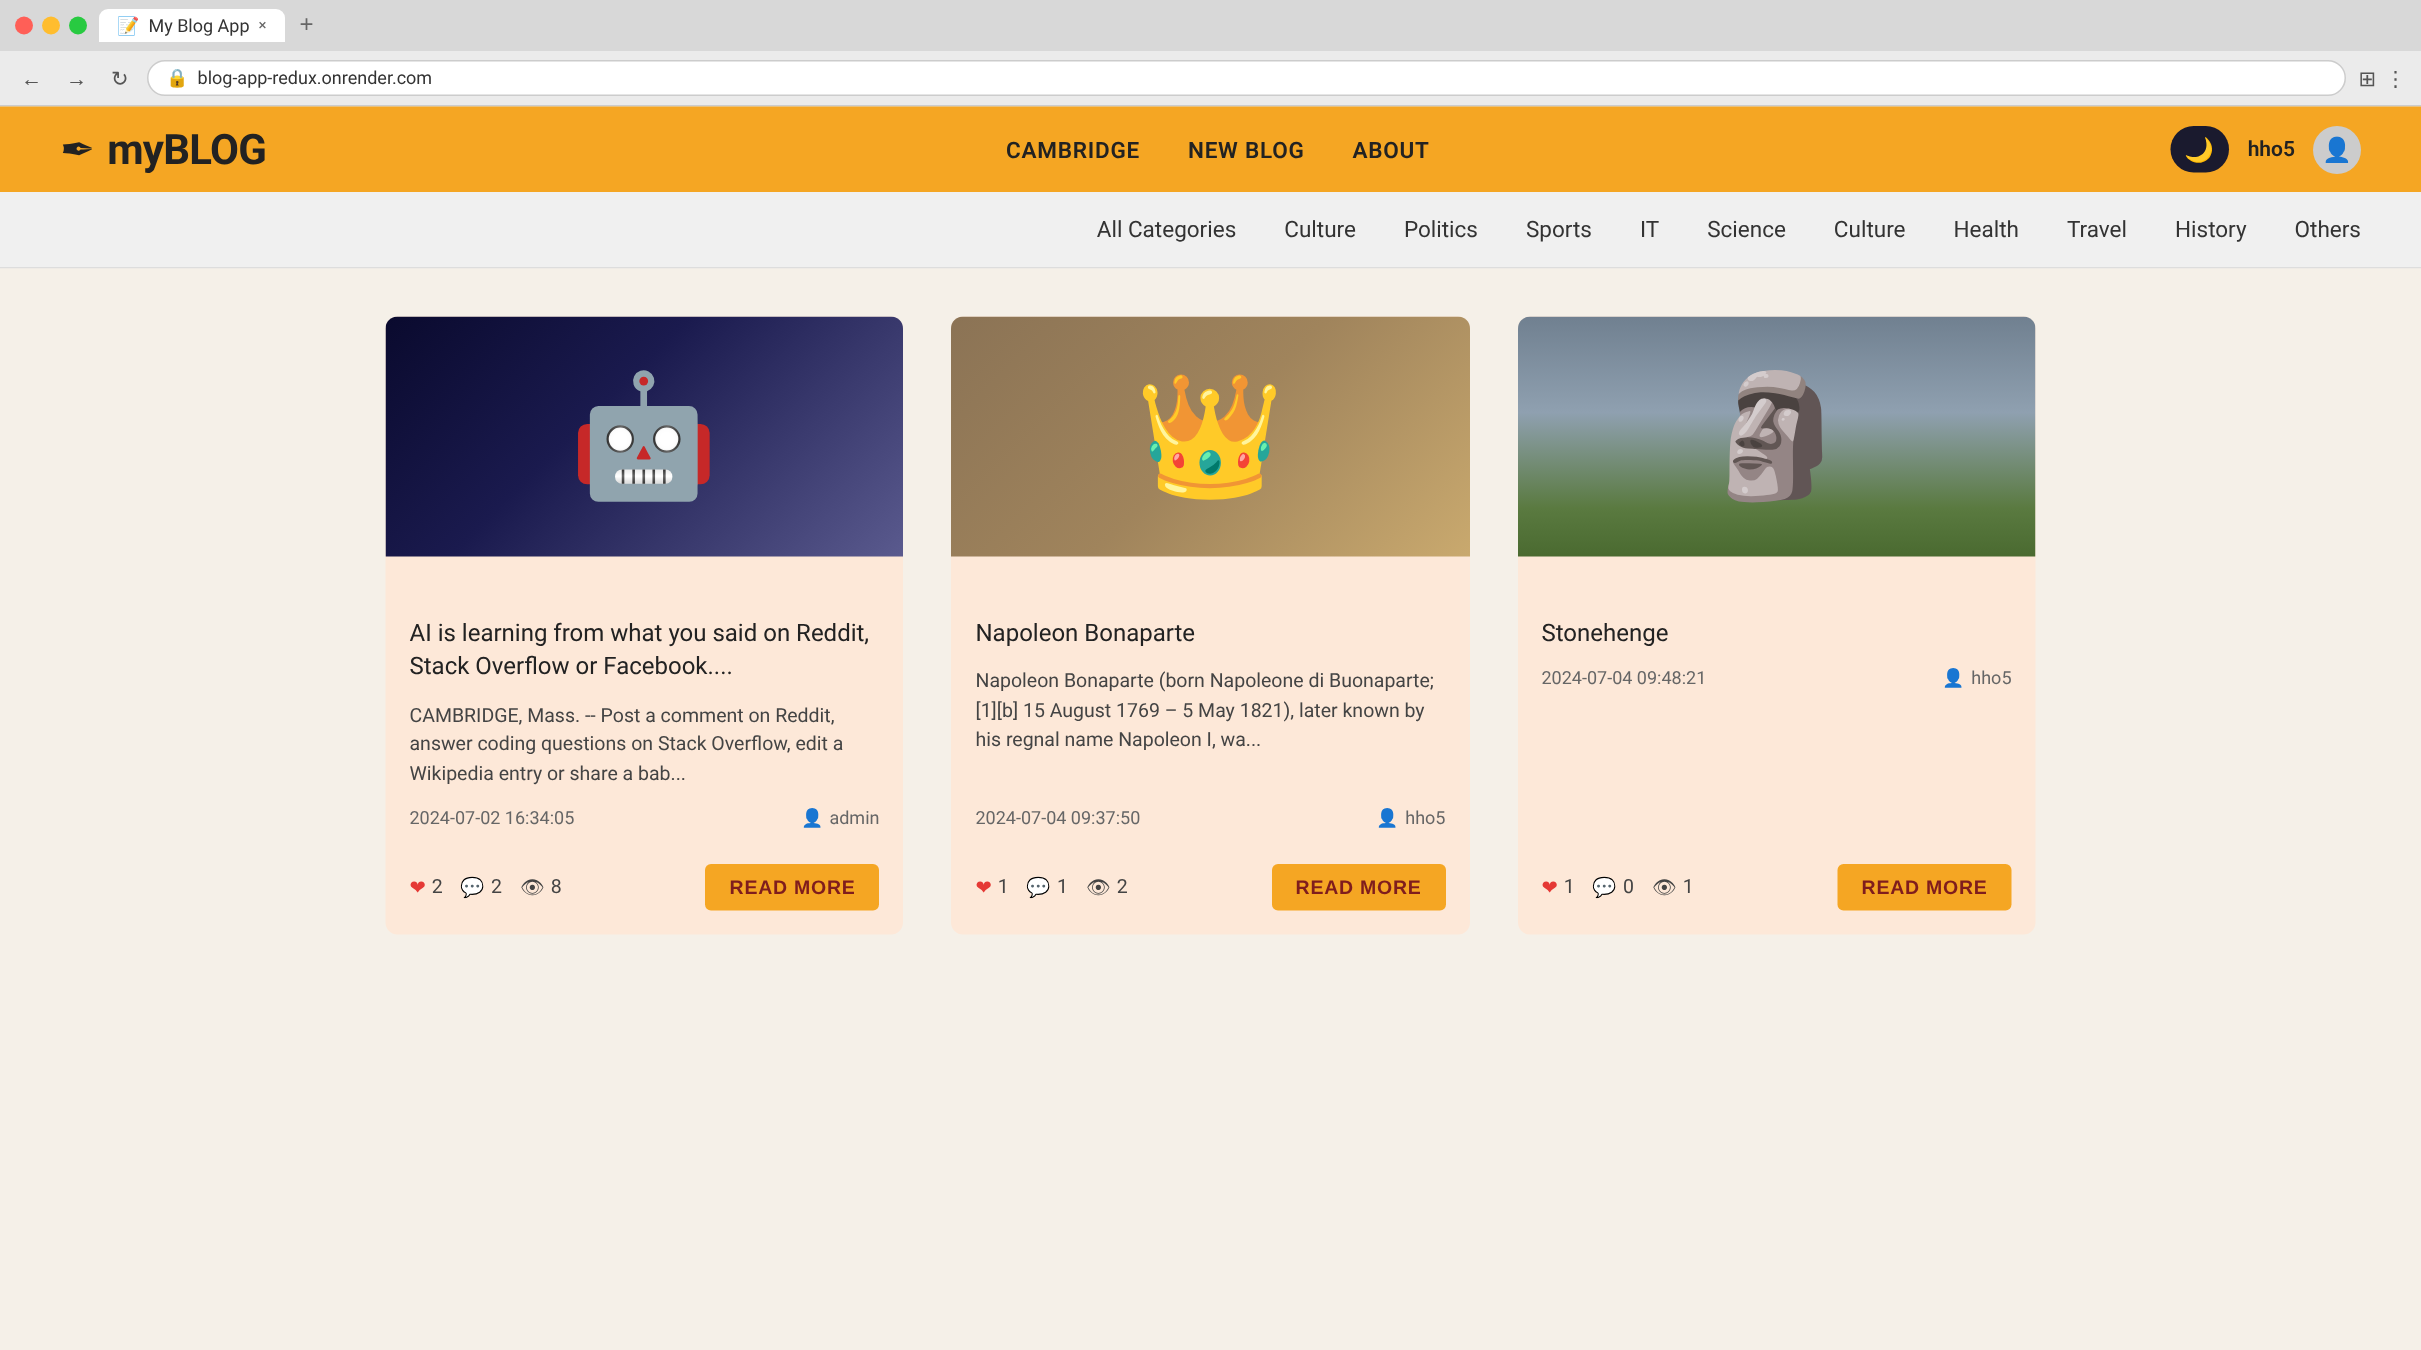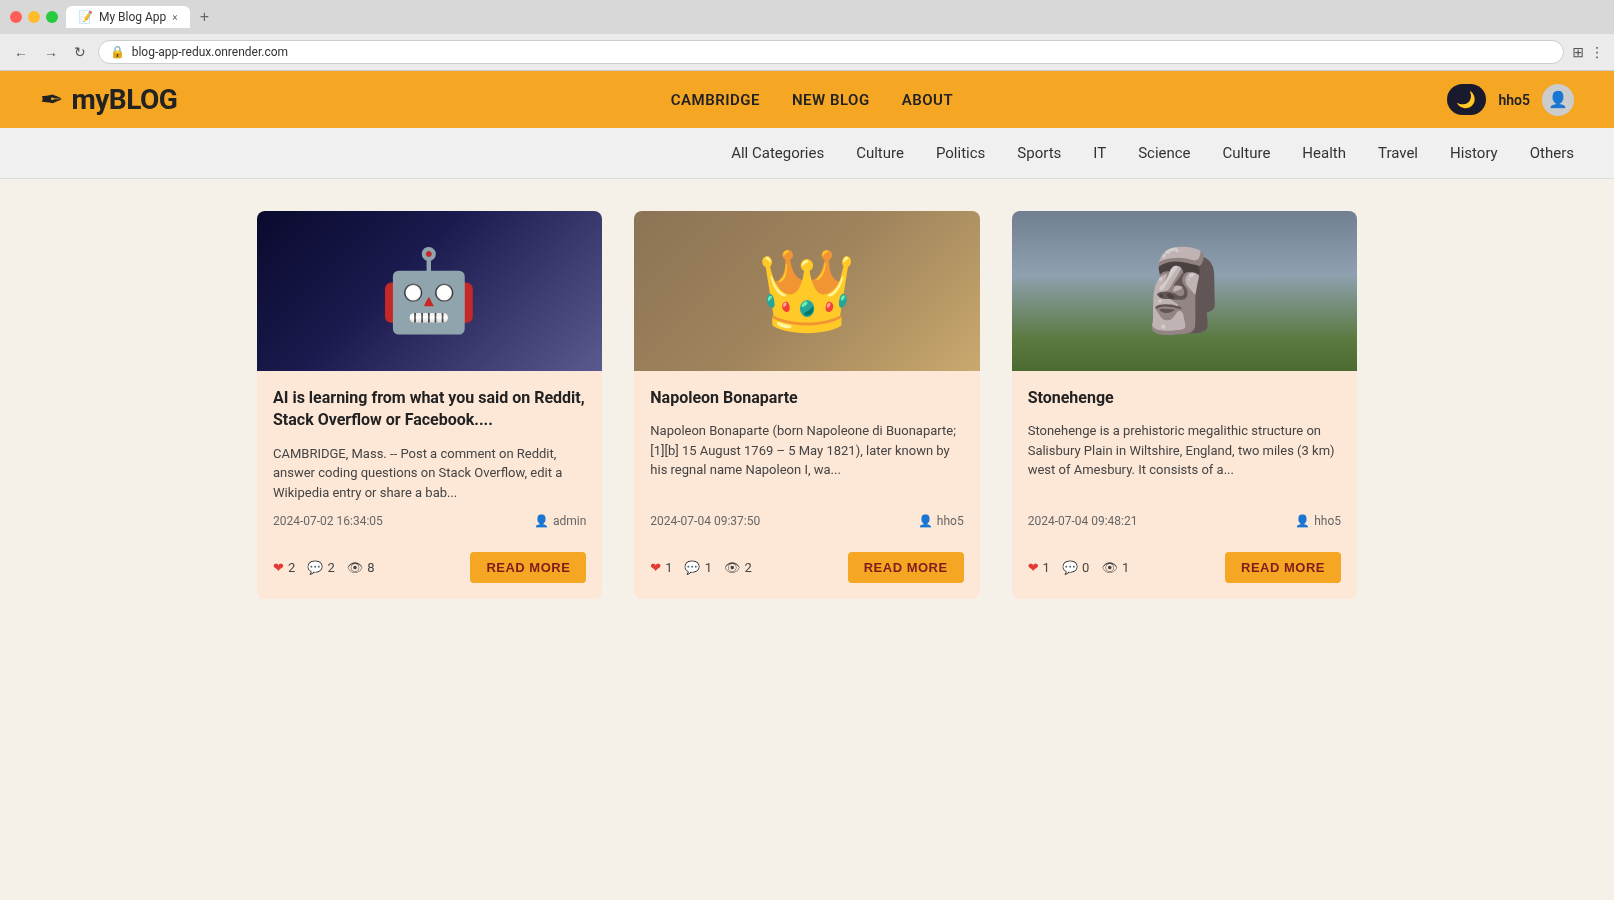--- a/index.html
+++ b/index.html
@@ -180,21 +180,21 @@
     .img-stonehenge::after {
       content: '🗿';
       font-size: 80px;
       position: absolute;
       top: 50%;
       left: 50%;
       transform: translate(-50%, -50%);
     }
 
     .card-body { padding: 16px; flex: 1; display: flex; flex-direction: column; gap: 12px; }
-    .card-title { font-size: 16px; font-weight: 700; color: #222; line-height: 1.4; }
+    .card-title { font-size: 16px; font-weight: 400; color: #222; line-height: 1.4; margin-top: 24px; }
     .card-excerpt { font-size: 13px; color: #444; line-height: 1.5; flex: 1; }
     .card-meta {
       display: flex;
       align-items: flex-start;
       justify-content: space-between;
       font-size: 12px;
       color: #666;
     }
     .card-meta-right { display: flex; align-items: center; gap: 4px; }
     .card-footer {
@@ -351,21 +351,20 @@
           </div>
         </div>
         <button class="read-more-btn">READ MORE</button>
       </div>
     </article>
 
     <article class="card">
       <div class="card-image-placeholder img-stonehenge"></div>
       <div class="card-body">
         <h2 class="card-title">Stonehenge</h2>
-        <p class="card-excerpt">Stonehenge is a prehistoric megalithic structure on Salisbury Plain in Wiltshire, England, two miles (3 km) west of Amesbury. It consists of a...</p>
         <div class="card-meta">
           <span>2024-07-04 09:48:21</span>
           <div class="card-meta-right">
             <span>👤</span>
             <span>hho5</span>
           </div>
         </div>
       </div>
       <div class="card-footer">
         <div class="card-stats">

